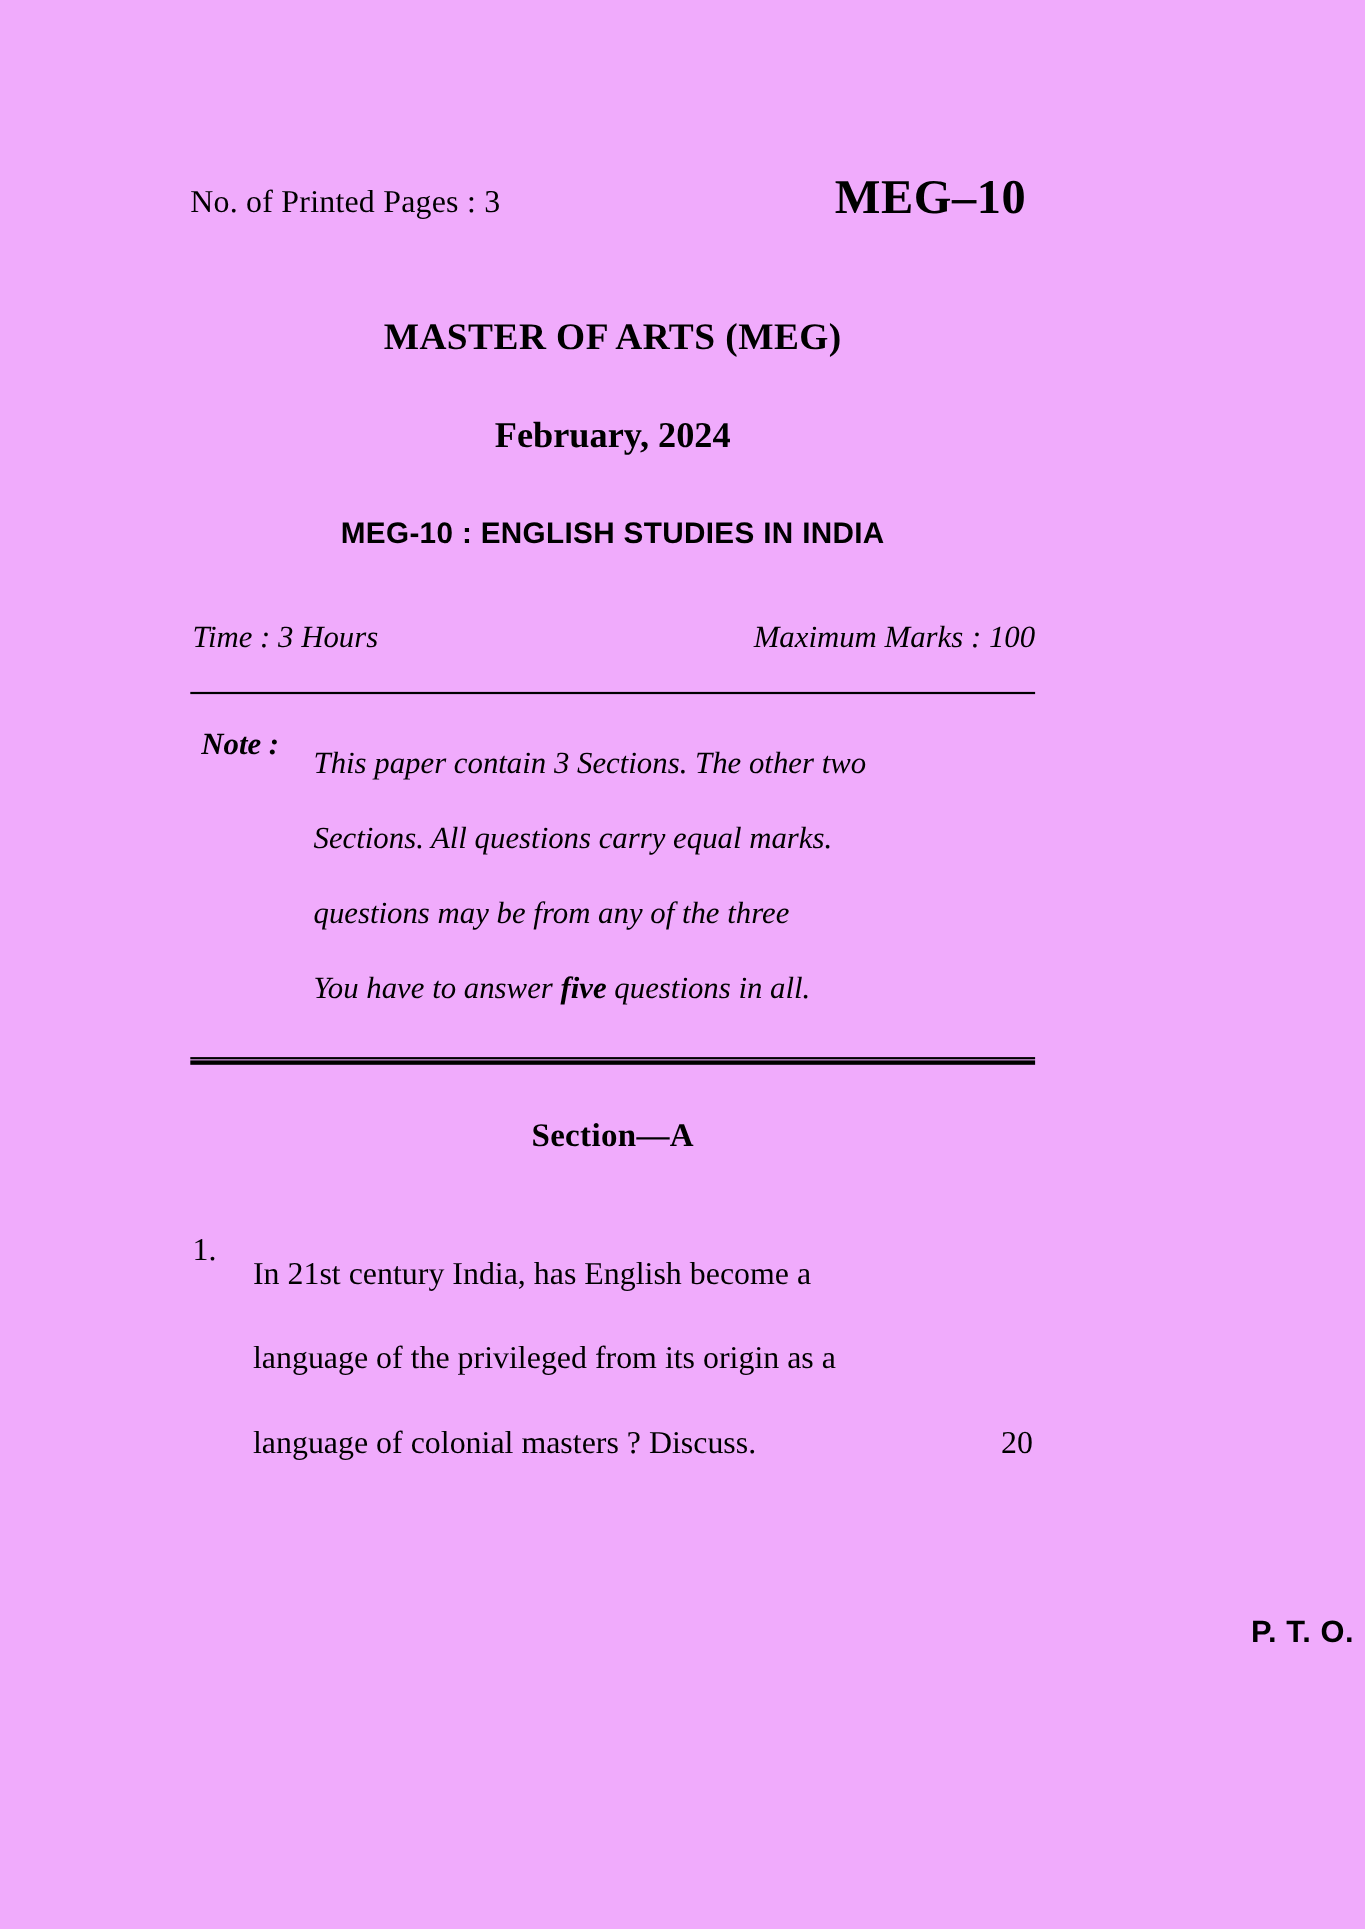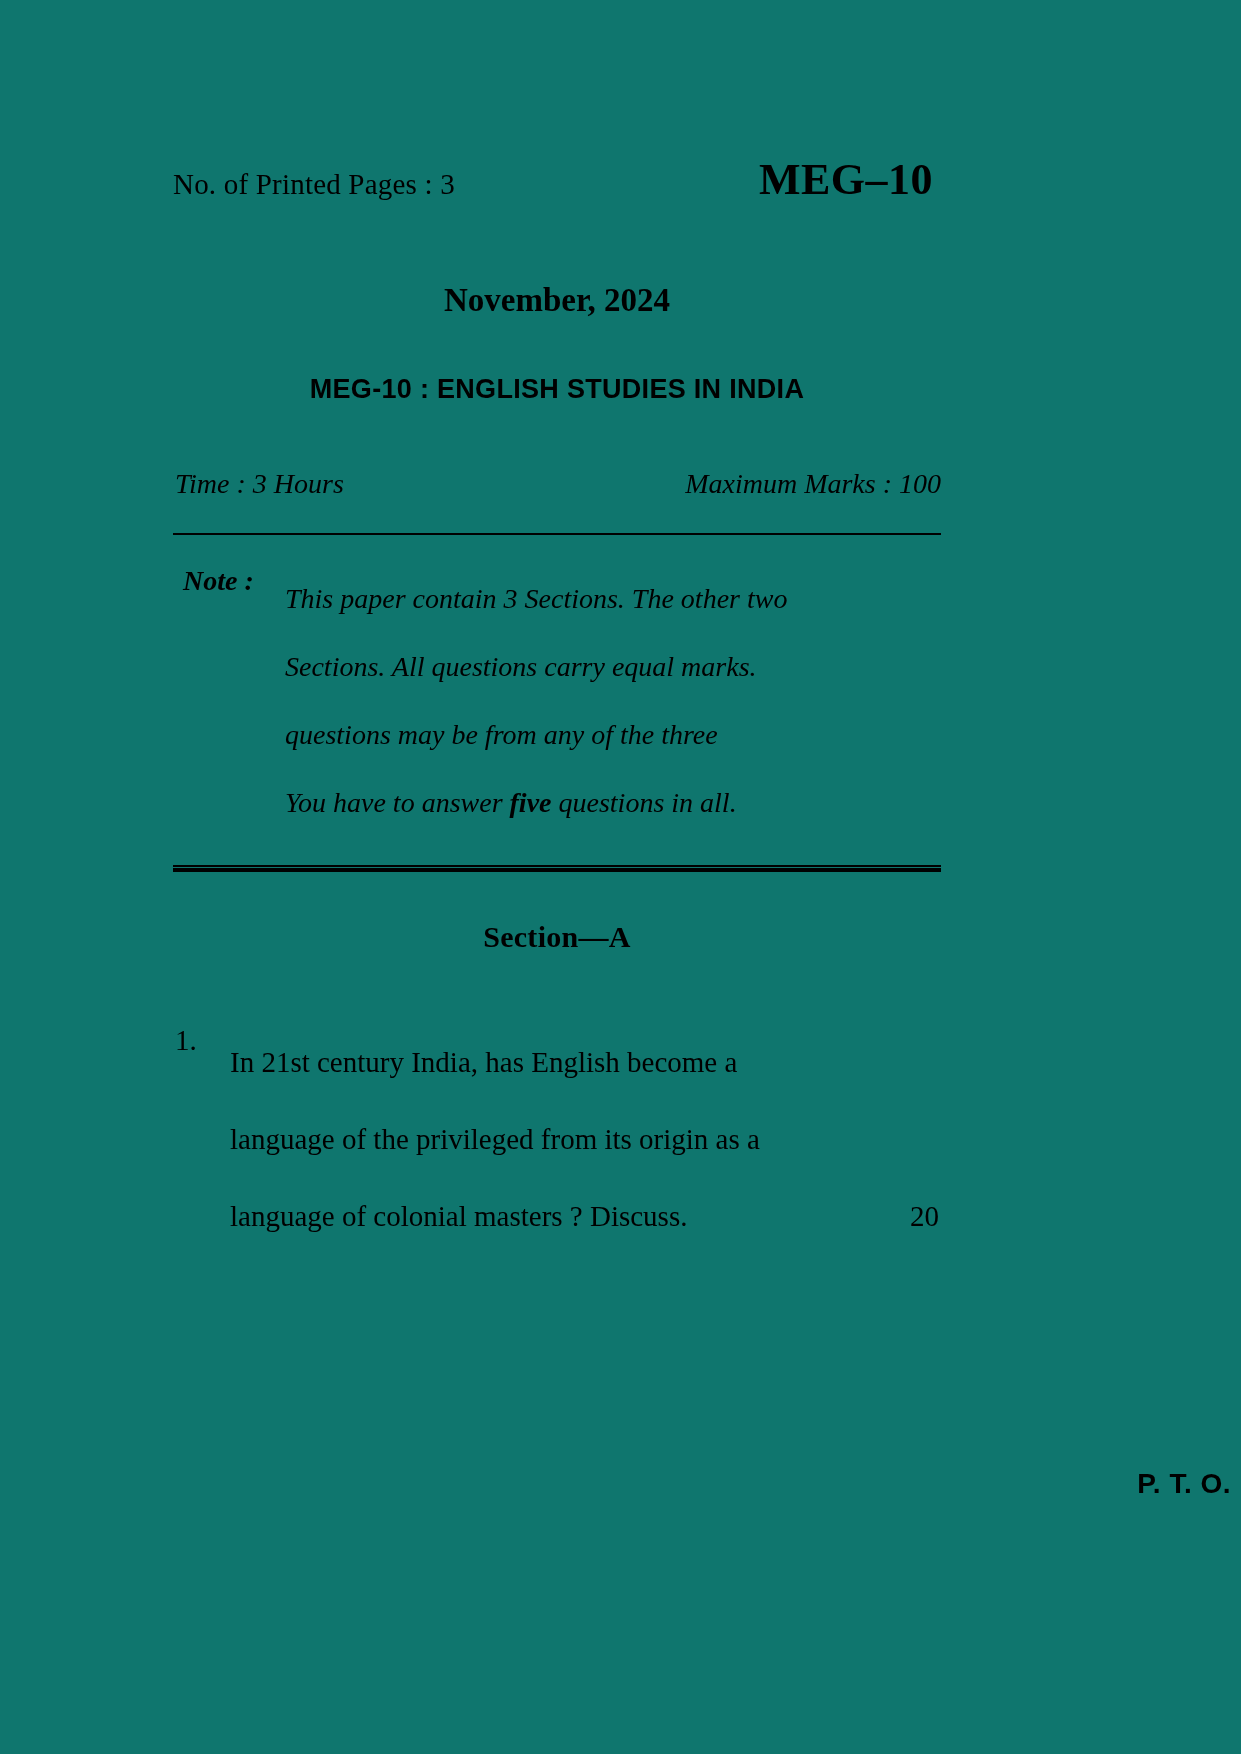--- a/index.html
+++ b/index.html
@@ -14,21 +14,21 @@
     color: #000000;
     position: relative;
     overflow: hidden;
   }
   .page {
     position: absolute;
     left: 0;
     top: 0;
     width: 1241px;
     height: 1754px;
-    background: #0f766e;
+    background: #f0abfc;
   }
   .content {
     position: absolute;
     left: 173px;
     top: 0;
     width: 768px;
   }
 
   
   .header-row {
@@ -196,21 +196,22 @@
 
 <div class="page">
   <div class="content">
 
     <div class="header-row">
       <div class="printed-pages">No. of Printed Pages : 3</div>
       <div class="course-code">MEG–10</div>
     </div>
 
     <div class="title-block">
-      <div class="title-date">November, 2024</div>
+      <div class="title-main">MASTER OF ARTS (MEG)</div>
+      <div class="title-date">February, 2024</div>
       <div class="subject-line">MEG-10 : ENGLISH STUDIES IN INDIA</div>
     </div>
 
     <div class="timemarks">
       <span class="time">Time : 3 Hours</span>
       <span class="marks">Maximum Marks : 100</span>
     </div>
 
     <hr class="rule-single">
 

